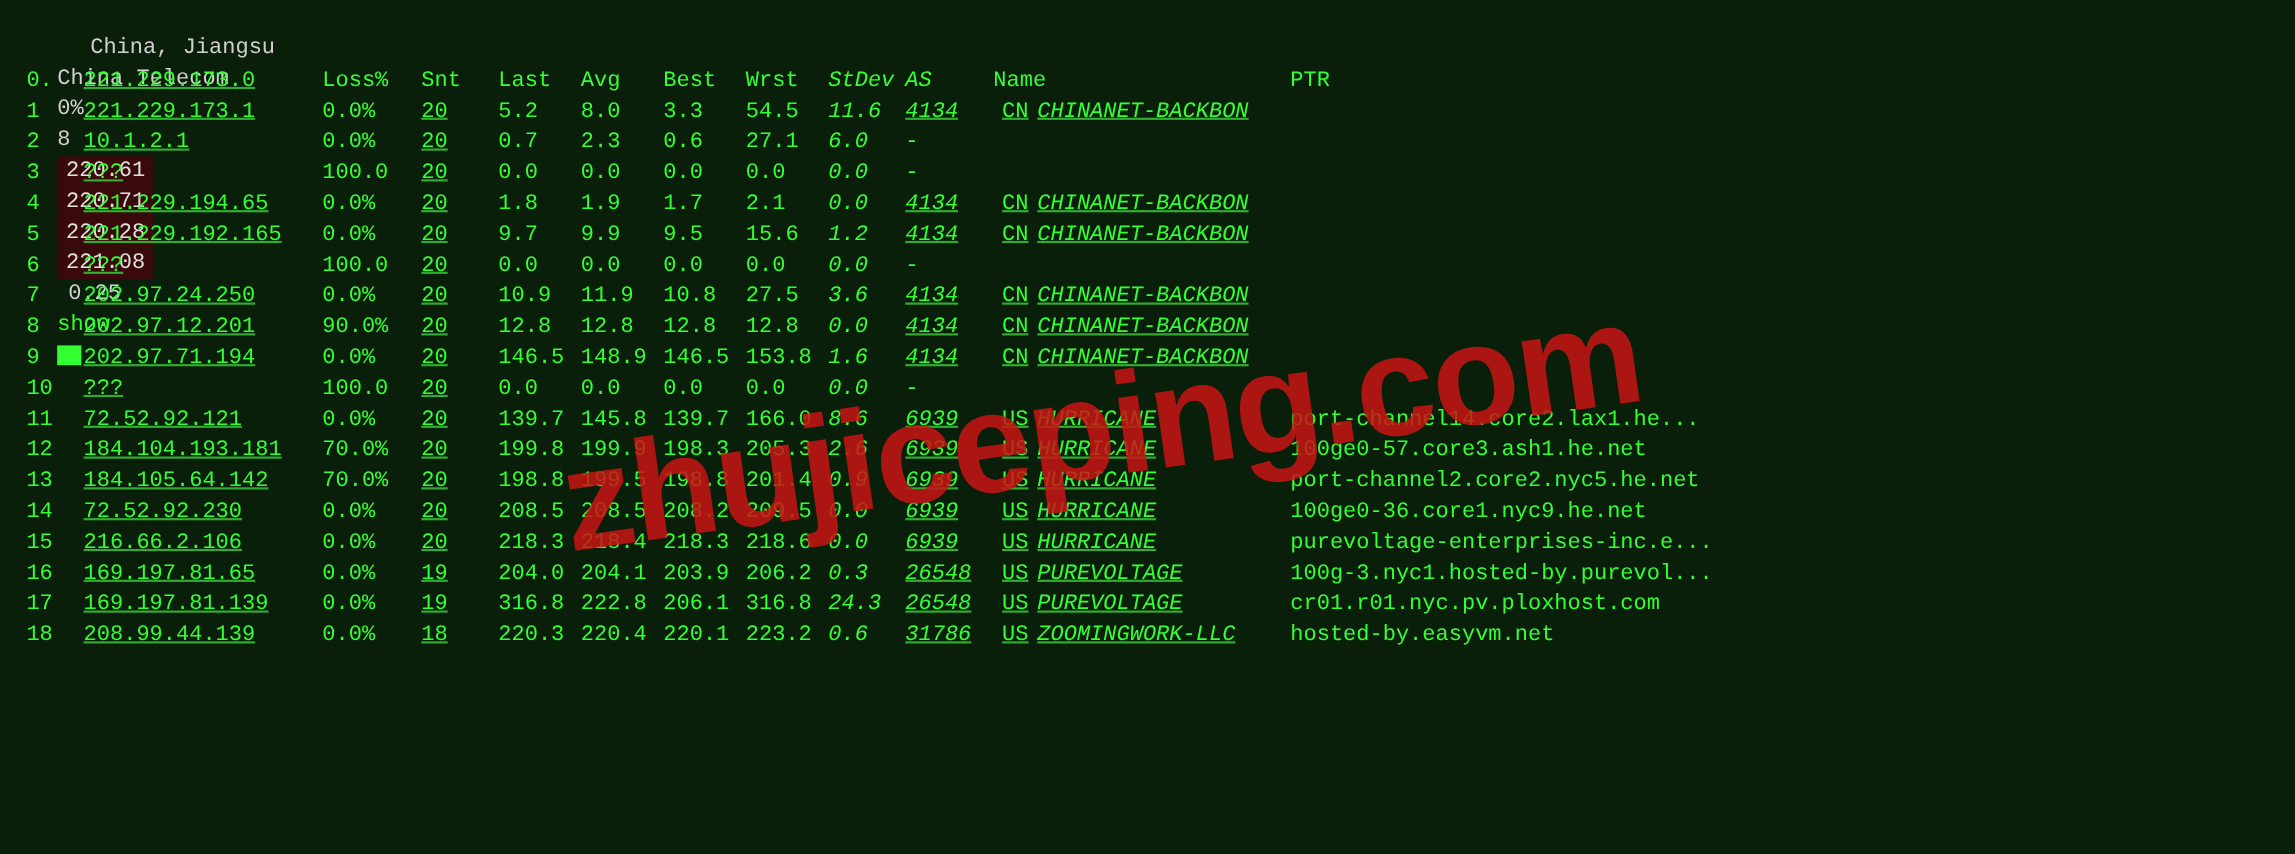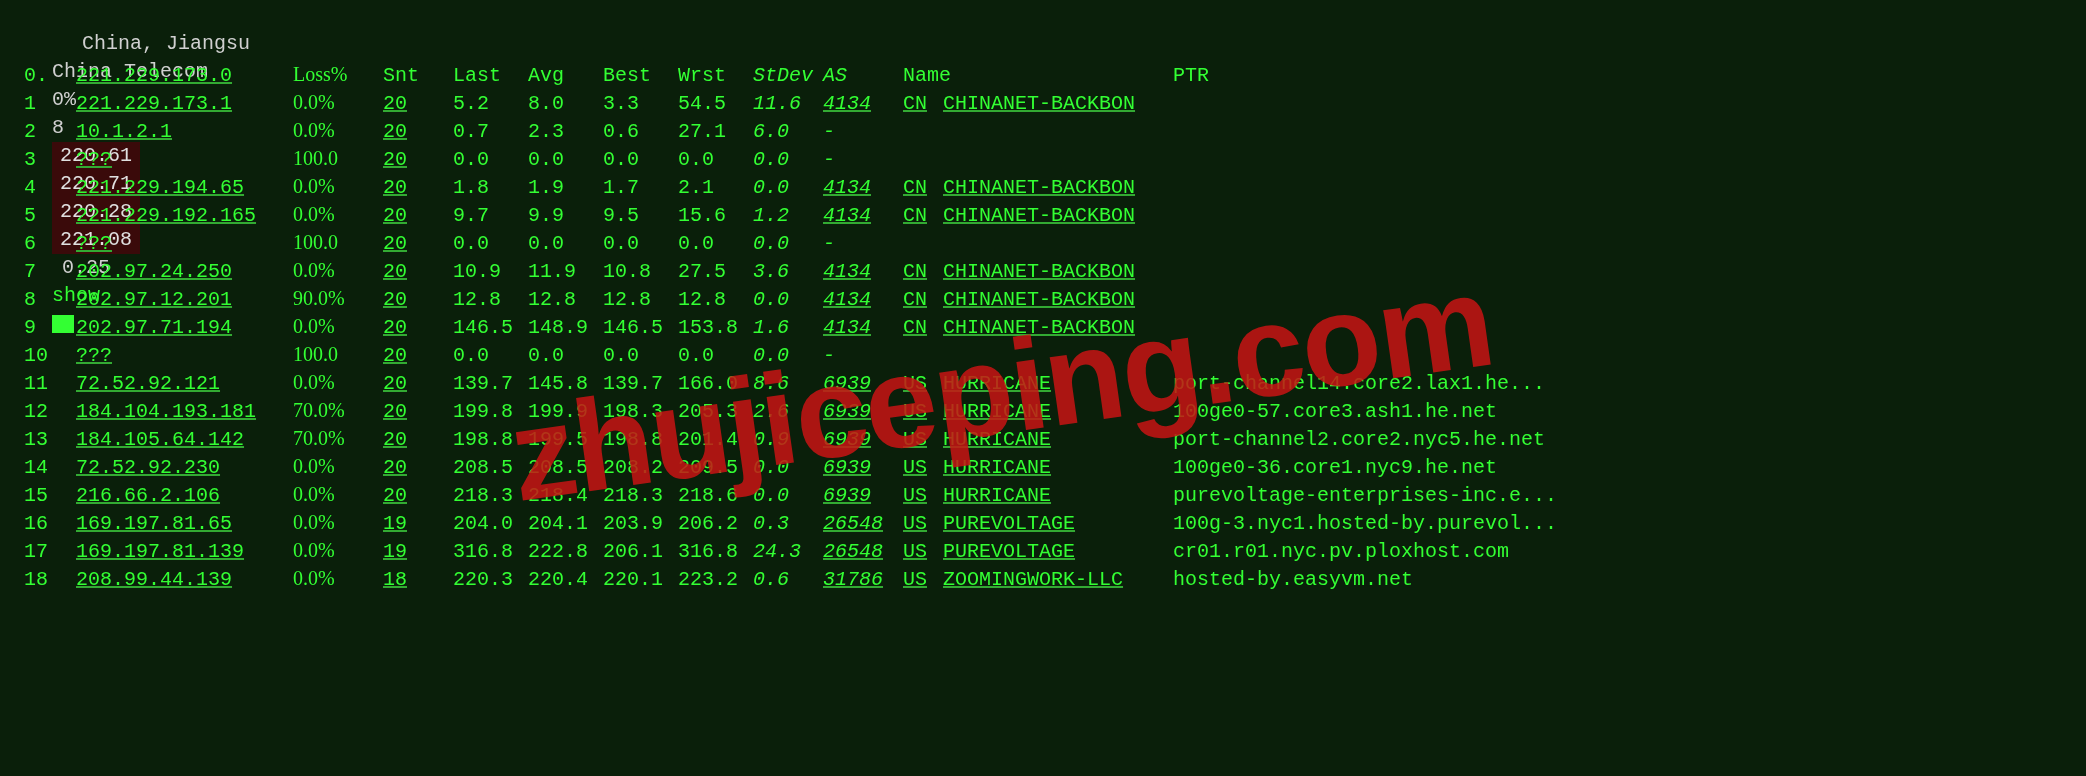--- a/index.html
+++ b/index.html
@@ -38,30 +38,30 @@
   .grid {
     position:absolute;
     top: 60px;
     left: 24px;
     white-space: pre;
   }
   .row { height:28px; }
   .u { text-decoration: underline; text-decoration-color:#33aa33; }
   .col-hop   { display:inline-block; width: 52px; }
   .col-ip    { display:inline-block; width: 217px; }
-  .col-loss  { display:inline-block; width:  90px; font-family: Liberation Serif, serif; }
+  .col-loss  { display:inline-block; width:  90px; }
   .col-snt   { display:inline-block; width:  70px; }
   .col-last  { display:inline-block; width:  75px; }
   .col-avg   { display:inline-block; width:  75px; }
   .col-best  { display:inline-block; width:  75px; }
   .col-wrst  { display:inline-block; width:  75px; }
   .col-stdev { display:inline-block; width:  70px; font-style: italic; }
   .col-asn   { display:inline-block; width:  80px; font-style: italic; }
-  .col-cc    { display:inline-block; width:  40px; }
-  .col-asname{ display:inline-block; width: 230px; }
+  .col-cc    { display:inline-block; width:  40px; text-align: center; }
+  .col-asname{ display:inline-block; width: 230px; font-style: italic; }
   .col-ptr   { display:inline-block; }
 
   .watermark {
     position:absolute;
     top: 50%; left:48%;
     transform: translate(-50%,-50%) rotate(-8deg);
     font-family: Arial, sans-serif;
     font-size: 130px;
     font-weight: bold;
     color: rgba(200,20,20,0.85);

